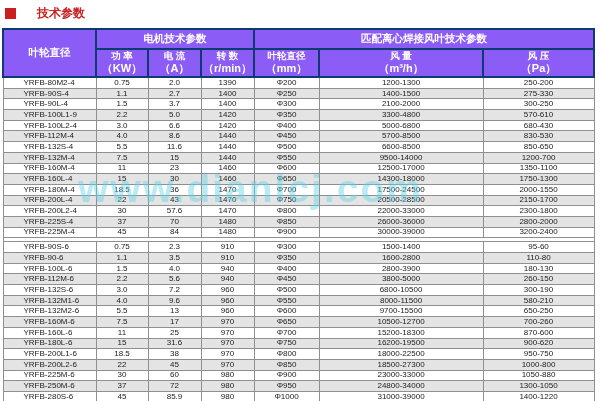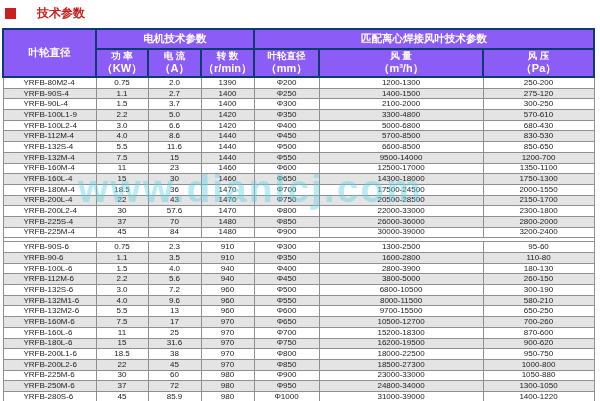--- a/index.html
+++ b/index.html
@@ -90,21 +90,21 @@
         <td>1200-1300</td>
         <td>250-200</td>
       </tr>
       <tr>
         <td class="model">YRFB-90S-4</td>
         <td>1.1</td>
         <td>2.7</td>
         <td>1400</td>
         <td>Φ250</td>
         <td>1400-1500</td>
-        <td>275-120</td>
+        <td>275-330</td>
       </tr>
       <tr>
         <td class="model">YRFB-90L-4</td>
         <td>1.5</td>
         <td>3.7</td>
         <td>1400</td>
         <td>Φ300</td>
         <td>2100-2000</td>
         <td>300-250</td>
       </tr>
@@ -222,21 +222,21 @@
         <td colspan="7"></td>
       </tr>
     </tbody>
   <tbody class="grp" id="body-group-1">
       <tr>
         <td class="model">YRFB-90S-6</td>
         <td>0.75</td>
         <td>2.3</td>
         <td>910</td>
         <td>Φ300</td>
-        <td>1300-2500</td>
+        <td>1500-1400</td>
         <td>95-60</td>
       </tr>
       <tr>
         <td class="model">YRFB-90-6</td>
         <td>1.1</td>
         <td>3.5</td>
         <td>910</td>
         <td>Φ350</td>
         <td>1600-2800</td>
         <td>110-80</td>

